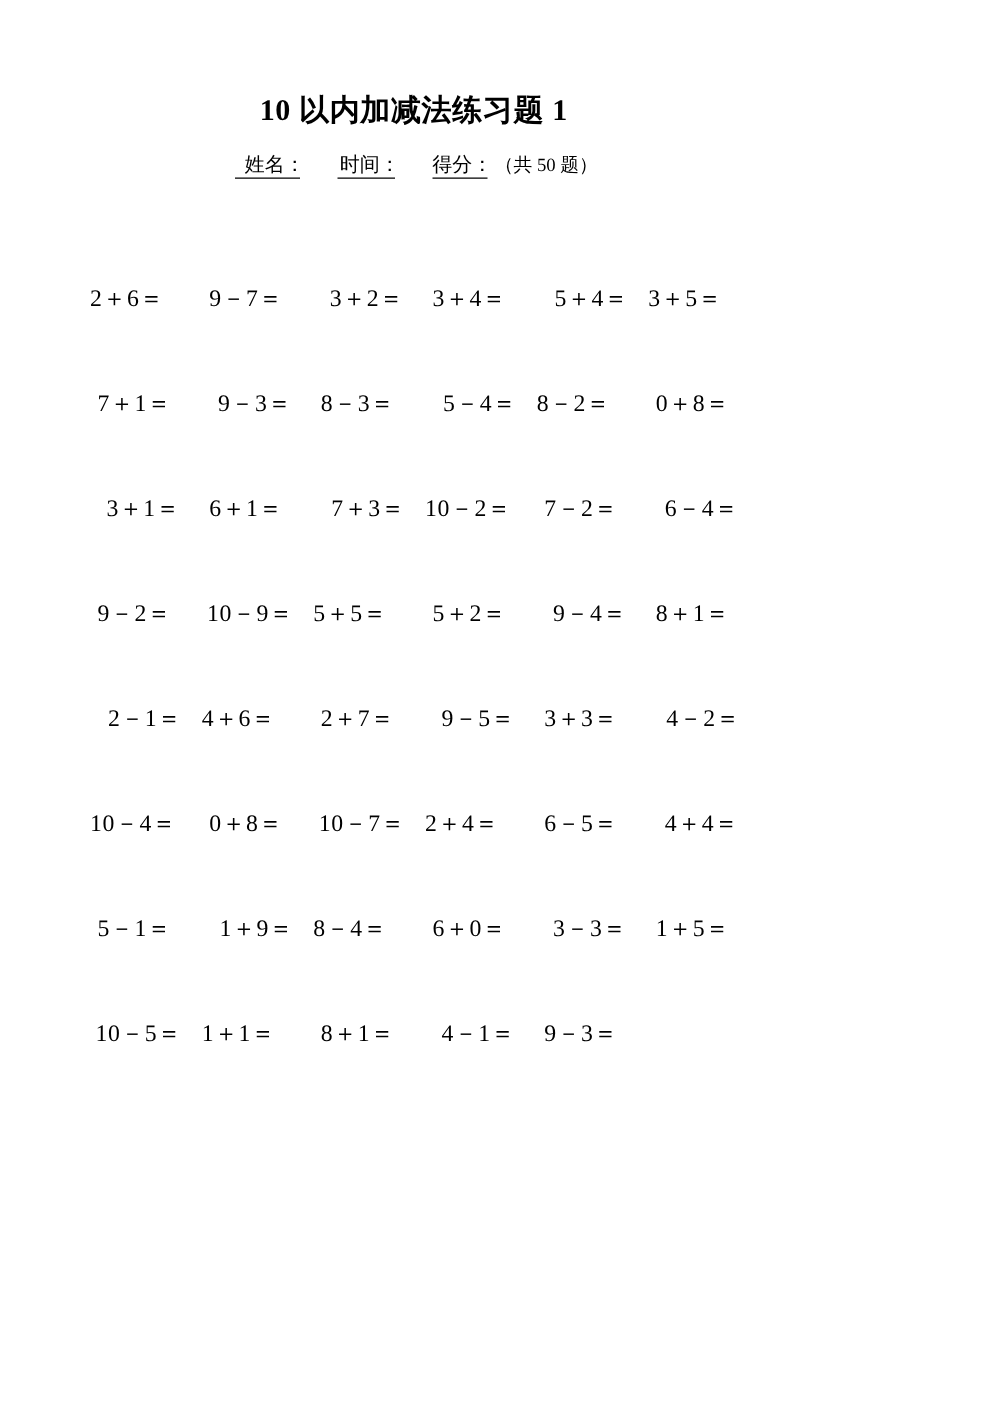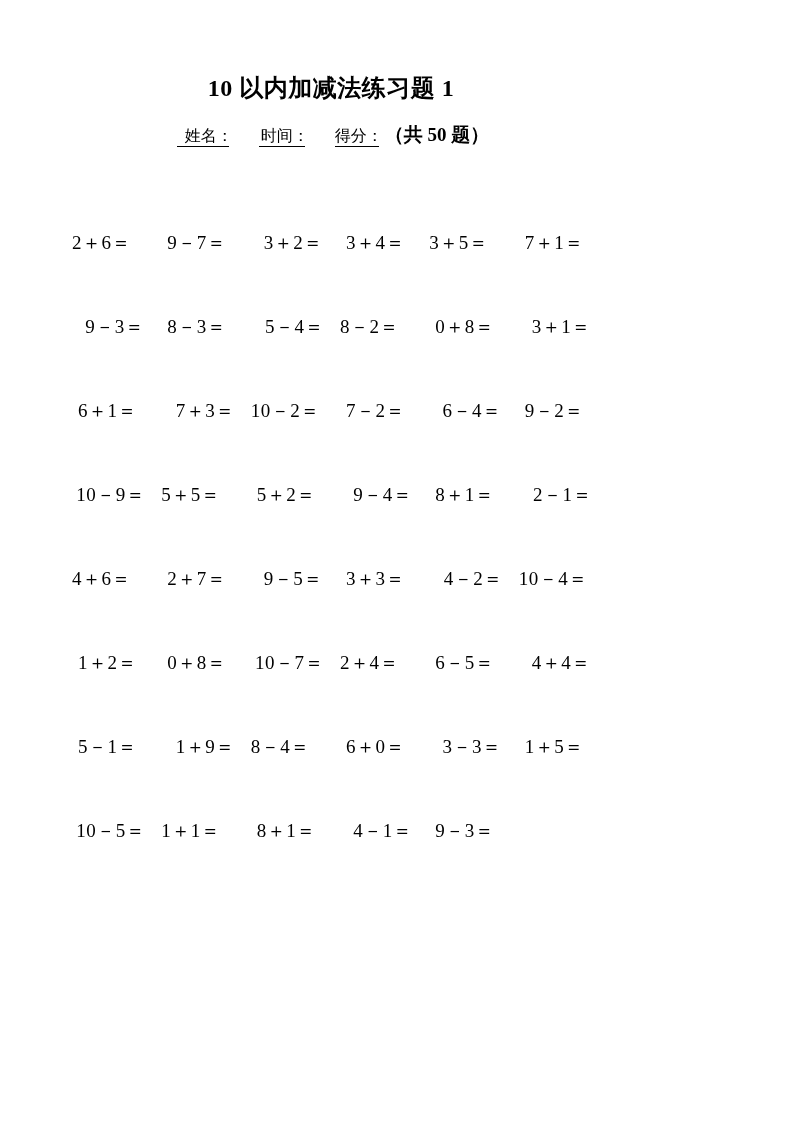--- a/index.html
+++ b/index.html
@@ -53,23 +53,22 @@
     height: 1px;
     margin: 0 4px;
     position: relative;
     top: -2px;
   }
   .blank-name { width: 52px; }
   .blank-time { width: 46px; }
   .blank-score { width: 44px; }
   .meta-gap { display: inline-block; width: 22px; }
   .meta-count {
-    font-size: 19px;
+    font-size: 15px;
     margin-left: 2px;
-    font-weight: bold;
   }
 
   .grid {
     margin-top: 52px;
     padding: 0 62px 0 64px;
     display: grid;
     grid-template-columns: repeat(6, 1fr);
     row-gap: 0;
     column-gap: 0;
   }
@@ -123,20 +122,23 @@
       </div>
     <div class="cell col-2">
         <span class="cell-inner">9－7＝</span>
       </div>
     <div class="cell col-3">
         <span class="cell-inner">3＋2＝</span>
       </div>
     <div class="cell col-4">
         <span class="cell-inner">3＋4＝</span>
       </div>
+    <div class="cell col-5">
+        <span class="cell-inner">5＋4＝</span>
+      </div>
 
     <div class="cell col-1">
         <span class="cell-inner">3＋5＝</span>
       </div>
     <div class="cell col-2">
         <span class="cell-inner">7＋1＝</span>
       </div>
     <div class="cell col-3">
         <span class="cell-inner">9－3＝</span>
       </div>
@@ -207,23 +209,20 @@
     <div class="cell col-4">
         <span class="cell-inner">3＋3＝</span>
       </div>
     <div class="cell col-5">
         <span class="cell-inner">4－2＝</span>
       </div>
 
     <div class="cell col-1">
         <span class="cell-inner">10－4＝</span>
       </div>
-    <div class="cell col-2">
-        <span class="cell-inner">1＋2＝</span>
-      </div>
     <div class="cell col-4">
         <span class="cell-inner">0＋8＝</span>
       </div>
     <div class="cell col-5">
         <span class="cell-inner">10－7＝</span>
       </div>
 
     <div class="cell col-1">
         <span class="cell-inner">2＋4＝</span>
       </div>

